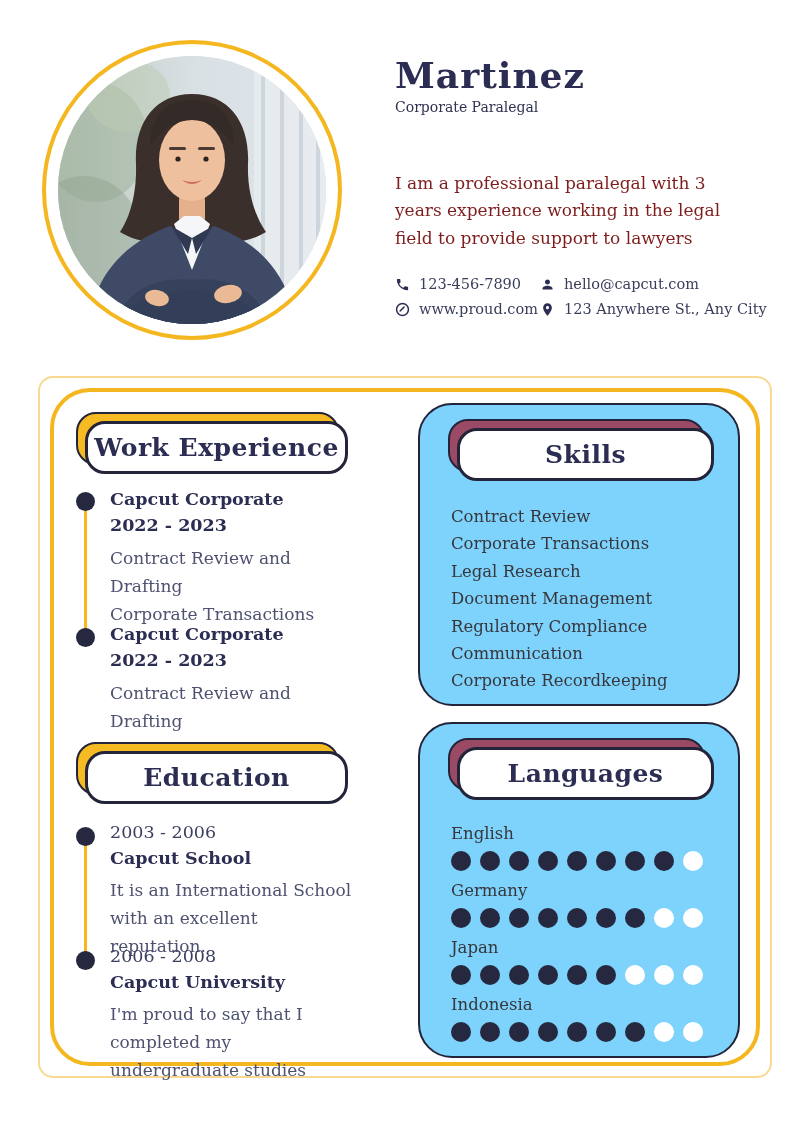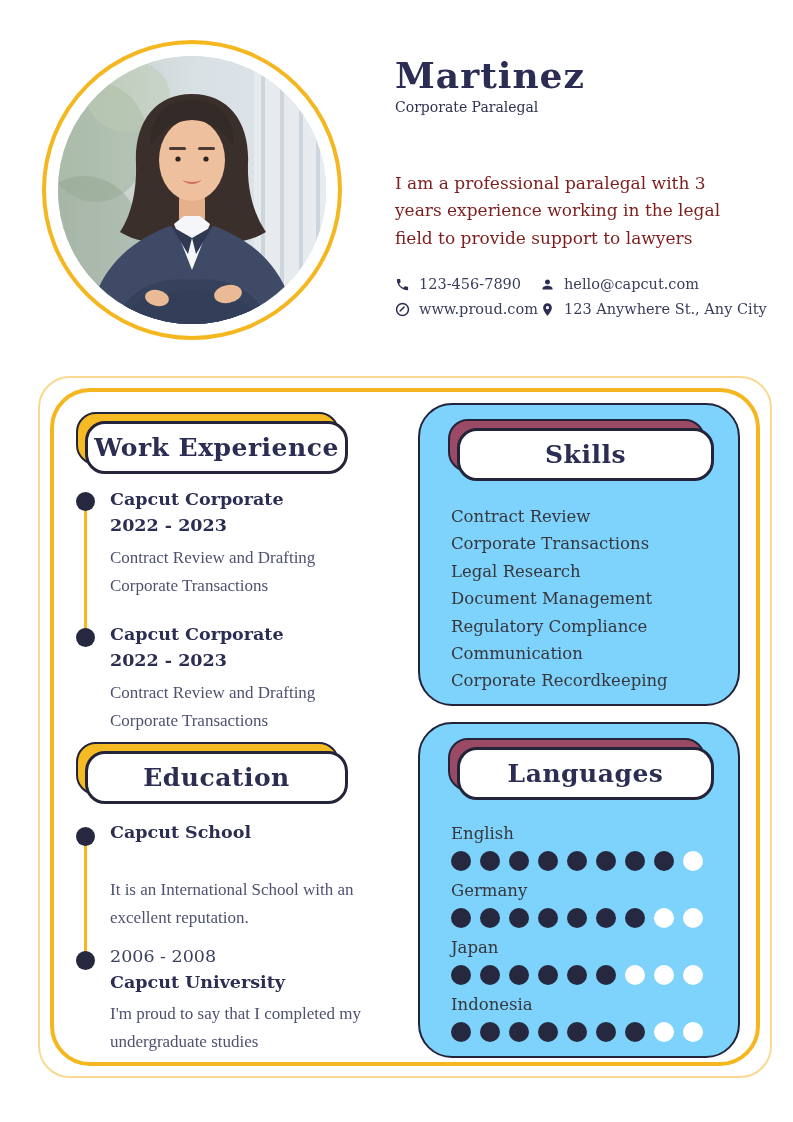--- a/index.html
+++ b/index.html
@@ -16,21 +16,21 @@
   .intro { position:absolute; left:395px; top:56px; width:372px; }
   .name { font-size:36px; line-height:1.1; font-weight:800; color:#2B2D52; letter-spacing:1px; }
   .subtitle { margin-top:2px; font-size:14px; line-height:1.3; color:#2E3150; }
   .summary { margin-top:54px; width:352px; font-size:17px; line-height:27.5px; color:#7f1d1d; }
   .contacts { margin-top:24px; display:grid; grid-template-columns:145px 1fr; row-gap:9px;text-align:center; }
   .contact { display:flex; align-items:center; font-size:14.5px; color:#383D5B; white-space:nowrap; }
   .contact svg { width:15px; height:15px; flex:0 0 15px; margin-right:9px; fill:#2B2D52; }
 
   
   .board { position:absolute; left:38px; top:376px; width:734px; height:702px;
-    border:2px solid #F9D98F; border-radius:32px; }
+    border:2px solid #F9D98F; border-radius:15px; }
   .board-gold { position:absolute; left:10px; top:10px; right:10px; bottom:10px;
     border:4px solid #F4B71F; border-radius:40px; }
 
   .left-col  { position:absolute; left:20px; top:16px; width:302px; height:640px; }
   .right-col { position:absolute; left:348px; top:0;  width:324px; height:676px; }
 
   
   .pill-block { position:absolute; height:62px; }
   .pill-shadow { position:absolute; left:0; top:0; right:9px; bottom:9px;
     border:2px solid #23243A; border-radius:20px; }
@@ -39,21 +39,21 @@
   .pill-face { position:absolute; left:9px; top:9px; right:0; bottom:0; background:#fff;
     border:3px solid #23243A; border-radius:20px;
     display:flex; align-items:center; justify-content:center;
     font-size:25px; font-weight:800; color:#2B2D52; letter-spacing:0.5px; }
 
   
   .tl-dot { position:absolute; width:19px; height:19px; border-radius:50%; background:#262840; z-index:2; }
   .tl-line { position:absolute; width:3px; background:#F4B71F; z-index:1; }
   .entry-title { position:absolute; font-size:17.5px; line-height:26px; font-weight:700; color:#2B2D52; }
   .entry-title .regular { font-weight:400; color:#3C4060; }
-  .entry-body { position:absolute; width:252px; font-size:17px; line-height:28px; color:#4E5270;font-family:Liberation Serif, serif; }
+  .entry-body { position:absolute; width:252px; font-size:17px; line-height:28px; color:#4E5270; }
 
   
   .card { position:absolute; left:16px; width:322px; background:#7dd3fc;
     border:2.5px solid #23243A; border-radius:34px; }
   .card .pill-block { left:28px; top:14px; width:266px; }
   .skill-list { position:absolute; left:31px; top:98px; list-style:none; }
   .skill-list li { font-size:16.5px; line-height:27.4px; color:#37363C; }
 
   .lang-rows { position:absolute; left:31px; top:90px; right:24px; }
   .lang-name { font-size:16.5px; line-height:22px; color:#37363C; margin-top:9px; }
@@ -177,20 +177,21 @@
         </div>
 
         <div class="pill-block" style="left:2px; top:334px; width:272px;">
           <div class="pill-shadow gold"></div>
           <div class="pill-face">Education</div>
         </div>
 
         <span class="tl-dot" style="left:2px; top:419px;"></span>
         <span class="tl-line" style="left:10px; top:428px; height:125px;"></span>
         <div class="entry-title" style="left:36px; top:411px;">
+          <div class="regular">2003 - 2006</div>
           <div>Capcut School</div>
         </div>
         <div class="entry-body" style="left:36px; top:468px; width:244px;">It is an International School with an excellent reputation.</div>
 
         <span class="tl-dot" style="left:2px; top:543px;"></span>
         <div class="entry-title" style="left:36px; top:535px;">
           <div class="regular">2006 - 2008</div>
           <div>Capcut University</div>
         </div>
         <div class="entry-body" style="left:36px; top:592px; width:252px;">I'm proud to say that I completed my undergraduate studies</div>

